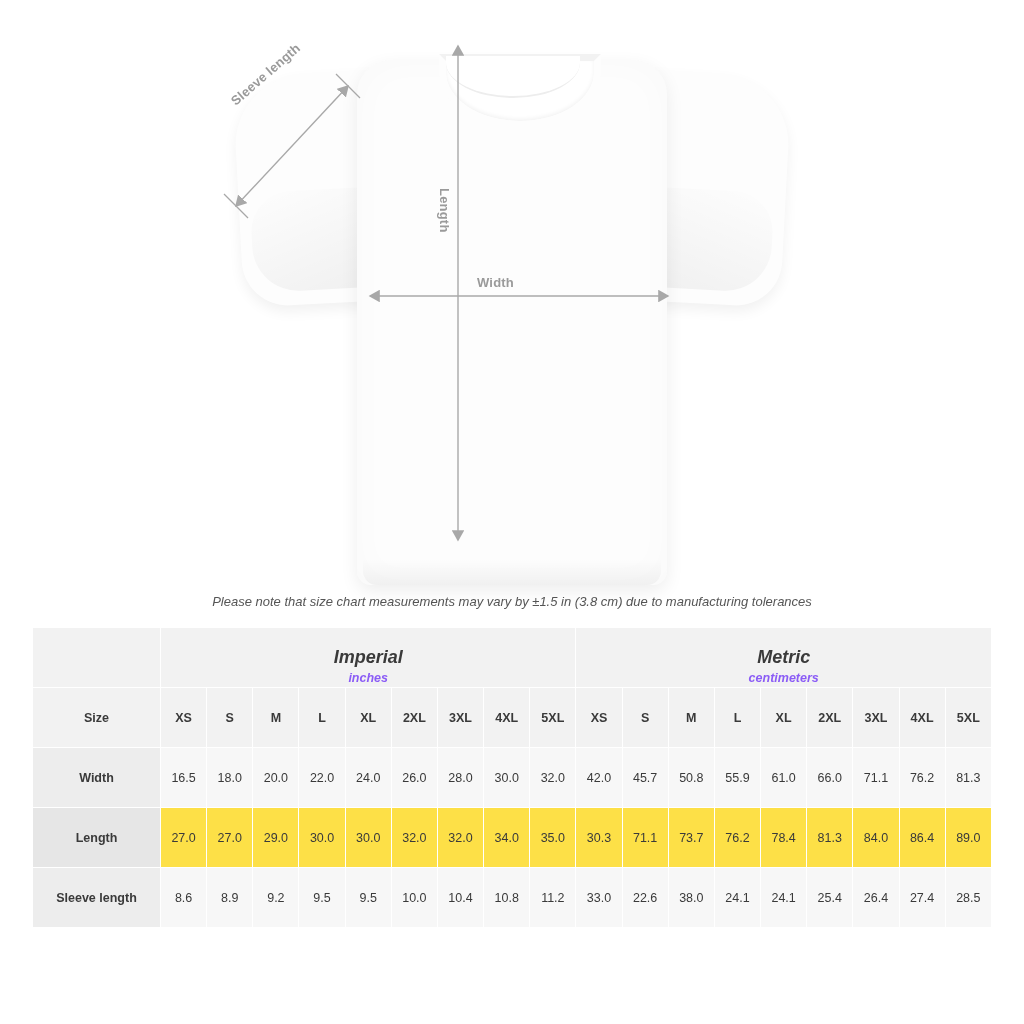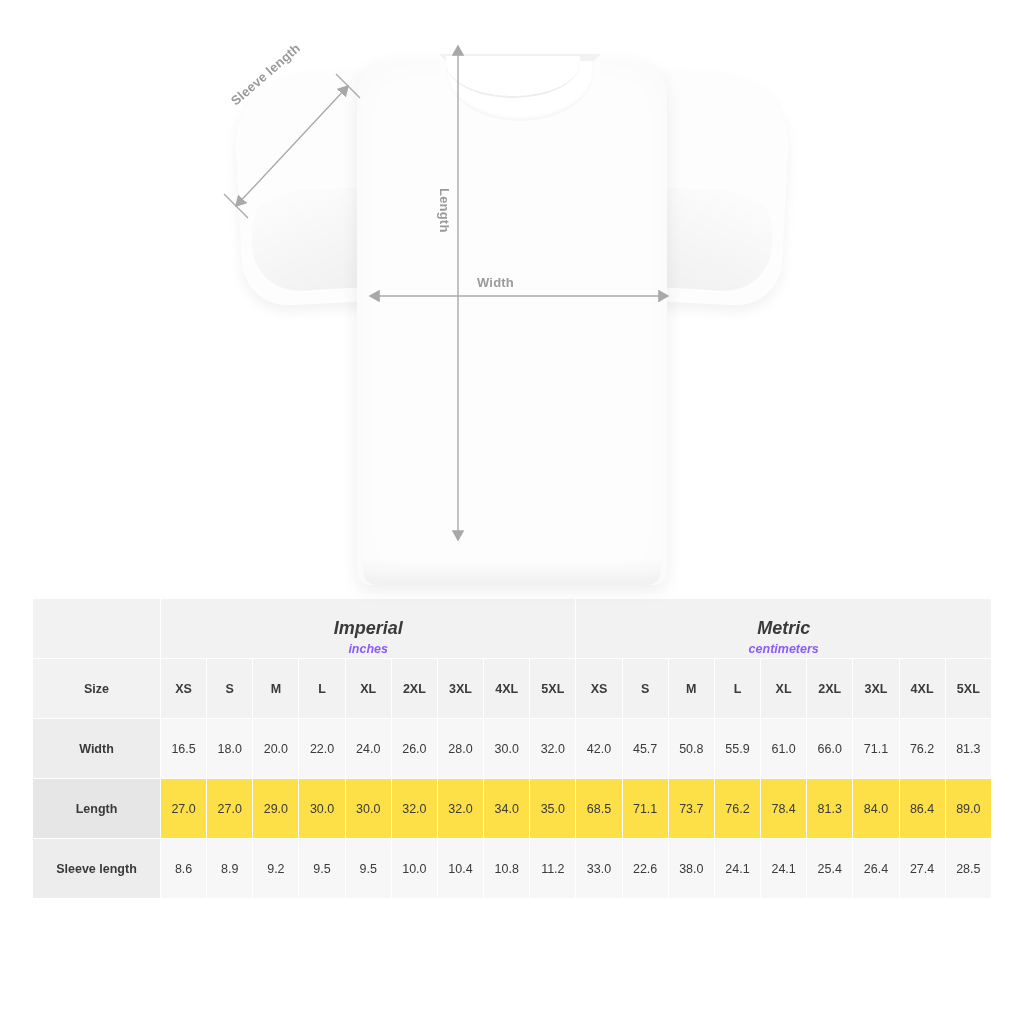--- a/index.html
+++ b/index.html
@@ -264,20 +264,21 @@
 
     <line x1="370" y1="296" x2="668" y2="296" stroke="#a8a8a8" stroke-width="1.4" marker-start="url(#arrow-start)" marker-end="url(#arrow-end)"></line>
   </svg>
 
   <div class="m-label" id="label-sleeve">Sleeve length</div>
   <div class="m-label" id="label-length">Length</div>
   <div class="m-label" id="label-width">Width</div>
 </div>
 
 <div class="title-block">
+  <p class="chart-note">Please note that size chart measurements may vary by ±1.5 in (3.8 cm) due to manufacturing tolerances</p>
 </div>
 
 <div class="table-wrap">
   <table class="size-table">
     <colgroup>
       <col class="label-col">
     </colgroup>
     <thead>
       <tr>
         <th class="corner-cell"></th>
@@ -338,21 +339,21 @@
         <td class="rowhead-cell">Length</td>
         <td>27.0</td>
         <td>27.0</td>
         <td>29.0</td>
         <td>30.0</td>
         <td>30.0</td>
         <td>32.0</td>
         <td>32.0</td>
         <td>34.0</td>
         <td>35.0</td>
-        <td>68.5</td>
+        <td>30.3</td>
         <td>71.1</td>
         <td>73.7</td>
         <td>76.2</td>
         <td>78.4</td>
         <td>81.3</td>
         <td>84.0</td>
         <td>86.4</td>
         <td>89.0</td>
       </tr>
       <tr class="band-light">

